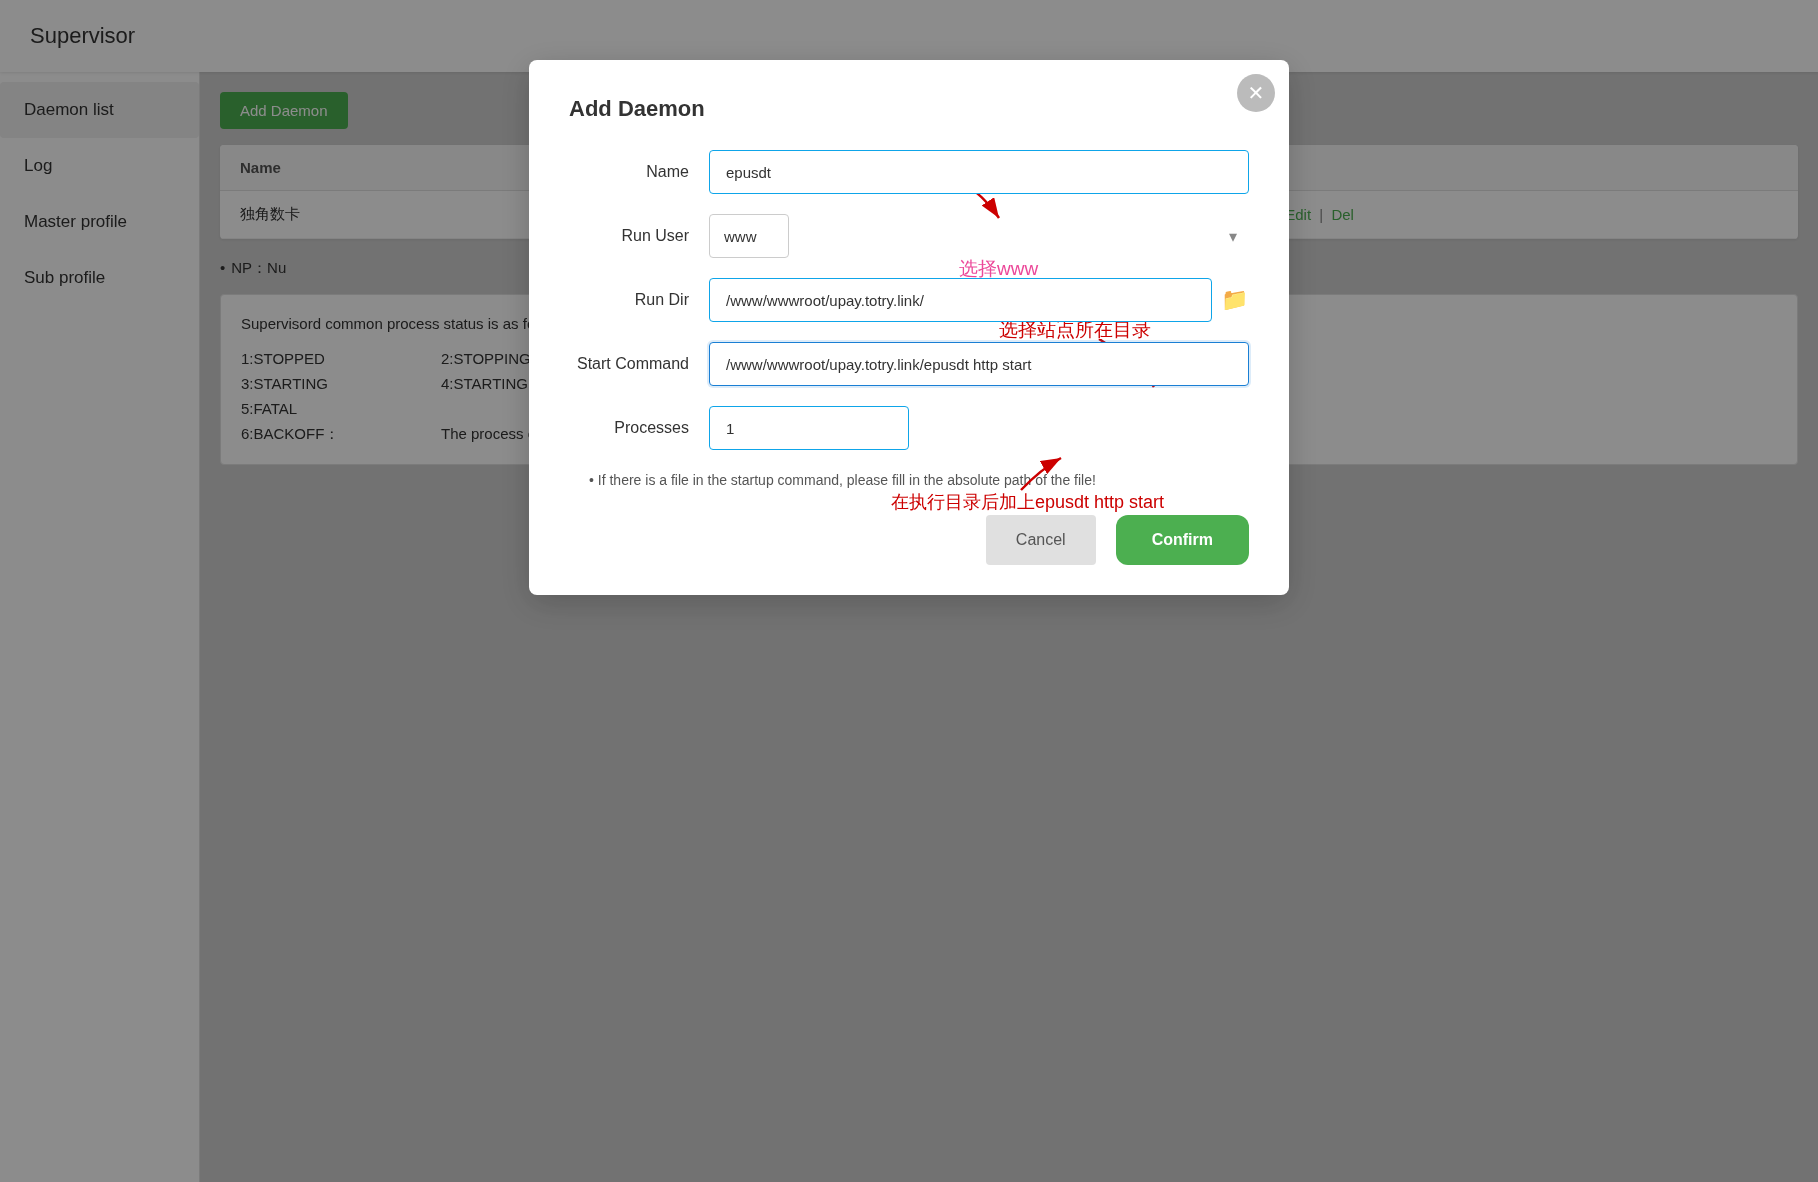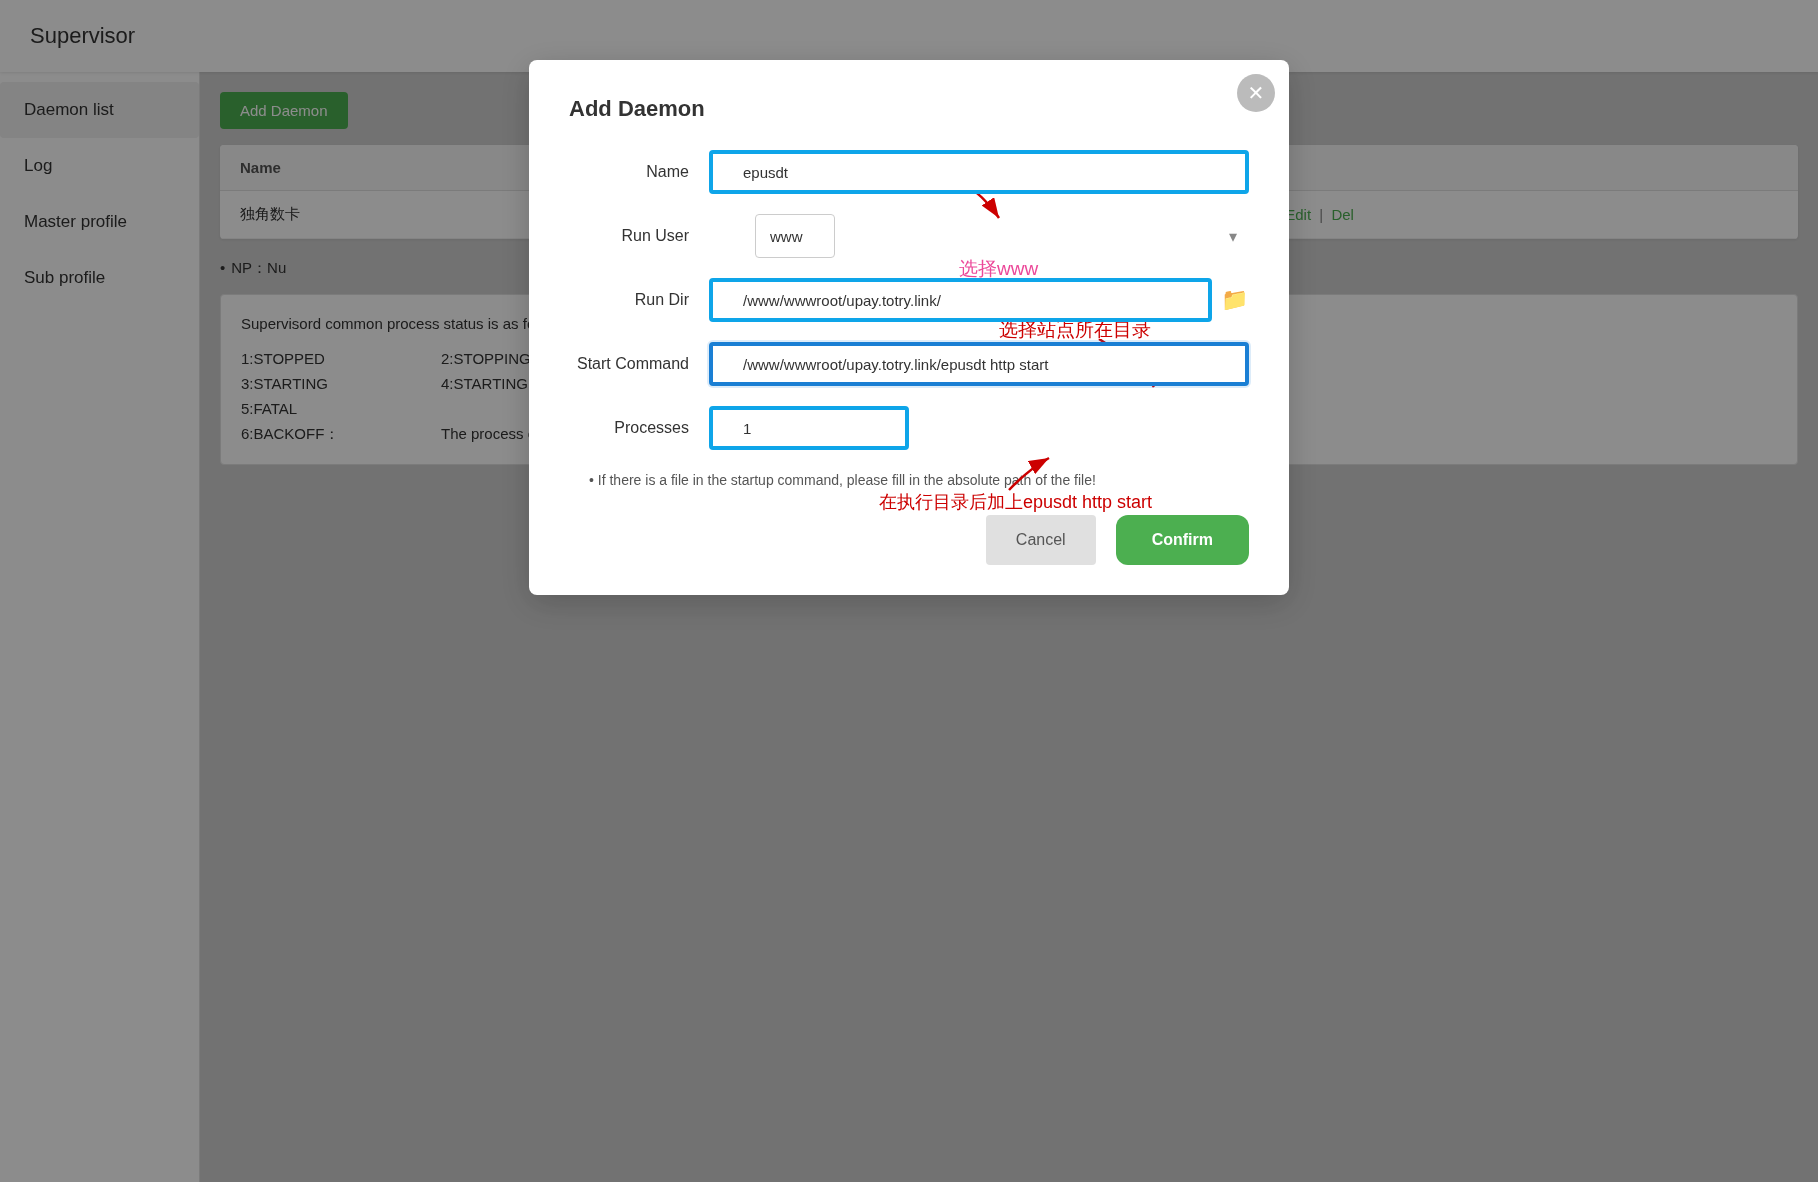--- a/index.html
+++ b/index.html
@@ -188,23 +188,23 @@
       width: 140px;
       text-align: right;
       padding-right: 20px;
       font-size: 16px;
       color: #333;
       flex-shrink: 0;
     }
     .form-input {
       flex: 1;
       height: 44px;
-      border: 4px solid #0ea5e9;
-      border-radius: 4px;
-      padding: 0 30px;
+      border: 1px solid #0ea5e9;
+      border-radius: 4px;
+      padding: 0 16px;
       font-size: 15px;
       color: #333;
       outline: none;
     }
     .form-input.highlighted {
       border-color: #1a7fd4;
       box-shadow: 0 0 0 2px rgba(26,127,212,0.15);
     }
     .form-select {
       flex: 1;
@@ -217,21 +217,20 @@
       background: #fff;
       appearance: none;
       -webkit-appearance: none;
       outline: none;
       cursor: pointer;
       position: relative;
     }
     .select-wrapper {
       flex: 1;
       position: relative;
-      margin-left: 46px;
     }
     .select-wrapper::after {
       content: '▾';
       position: absolute;
       right: 12px;
       top: 50%;
       transform: translateY(-50%);
       color: #888;
       pointer-events: none;
       font-size: 16px;
@@ -434,21 +433,21 @@
       <button class="folder-icon-btn">
         <span>📁</span>
       </button>
     </div>
 
     <div class="form-group">
       <label class="form-label">Start Command</label>
       <input class="form-input highlighted" type="text" value="/www/wwwroot/upay.totry.link/epusdt http start" style="">
     </div>
 
-    <div style="position: absolute; top: 430px; left: 350px; color: #cc0000; font-size: 18px; font-weight: 500; pointer-events: none;">
+    <div style="position: absolute; top: 430px; left: 362px; color: #cc0000; font-size: 18px; font-weight: 500; pointer-events: none;">
       
       <svg width="60" height="40" style="position: absolute; left: 120px; top: -36px;">
         <defs>
           <marker id="arrowhead4" markerWidth="8" markerHeight="6" refX="8" refY="3" orient="auto">
             <polygon points="0 0, 8 3, 0 6" fill="#cc0000"></polygon>
           </marker>
         </defs>
         <path d="M 10 36 Q 30 15 50 4" stroke="#cc0000" stroke-width="2.5" fill="none" marker-end="url(#arrowhead4)"></path>
       </svg>
       <span>在执行目录后加上epusdt http start</span>

